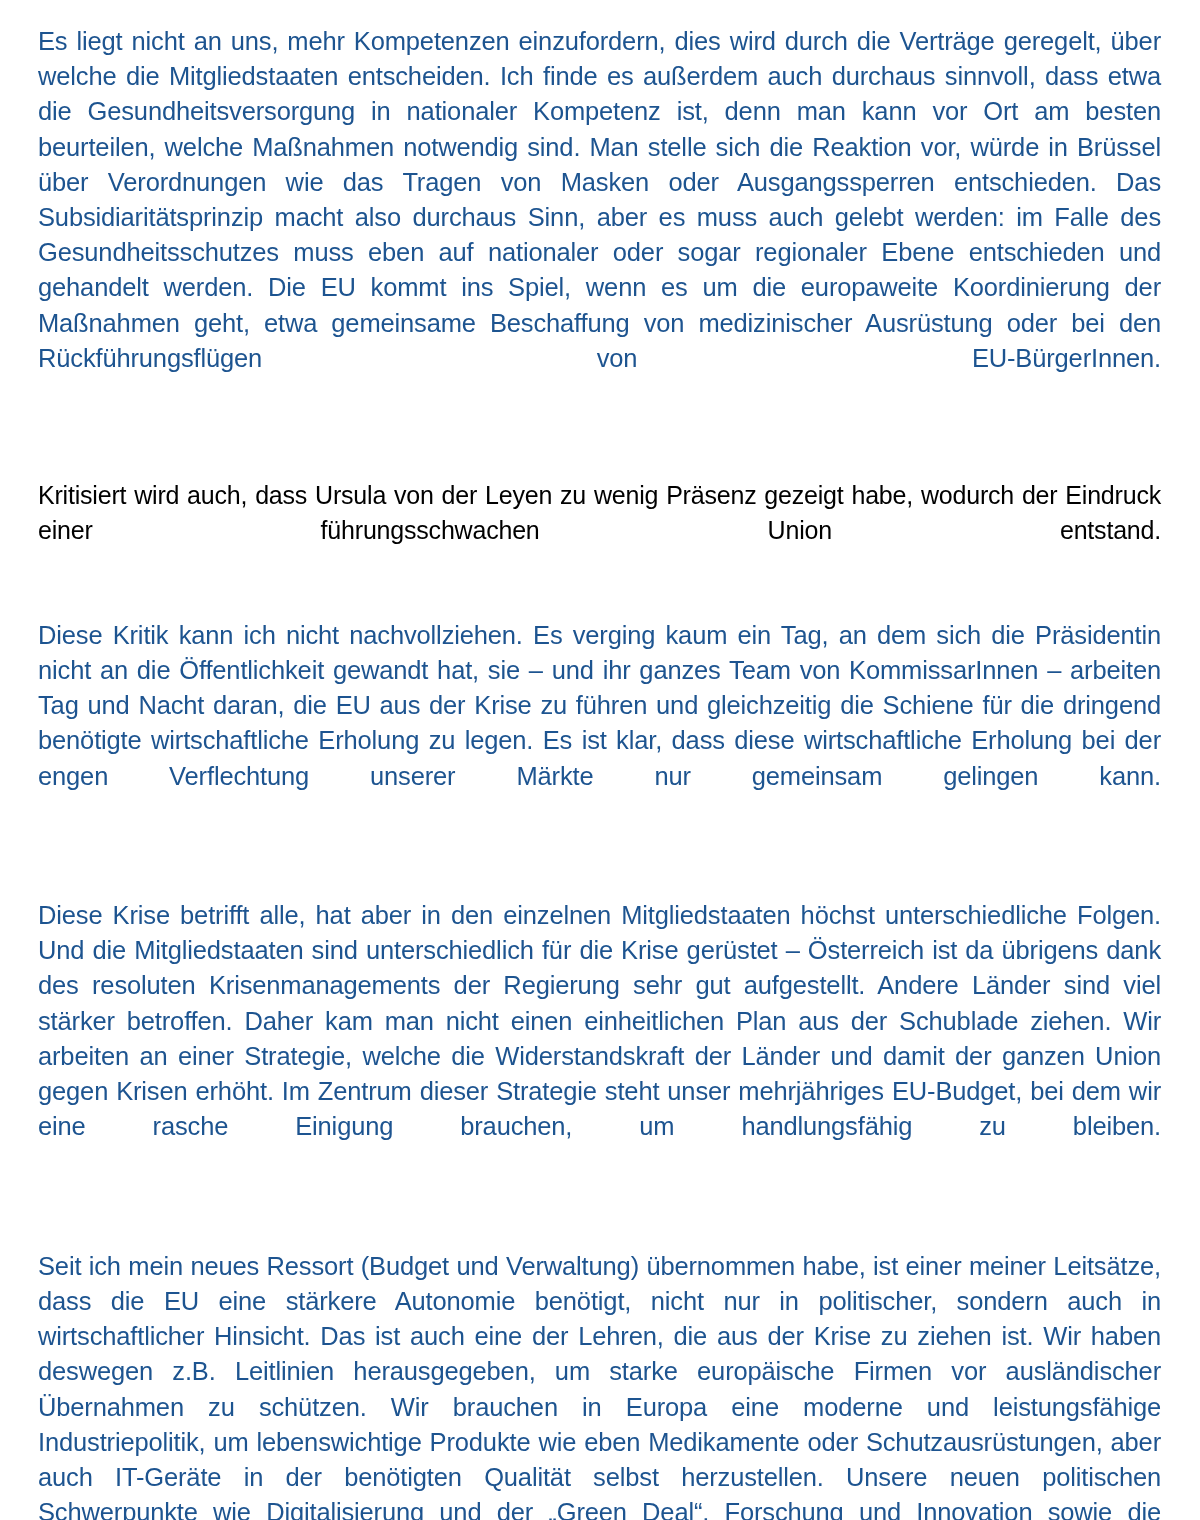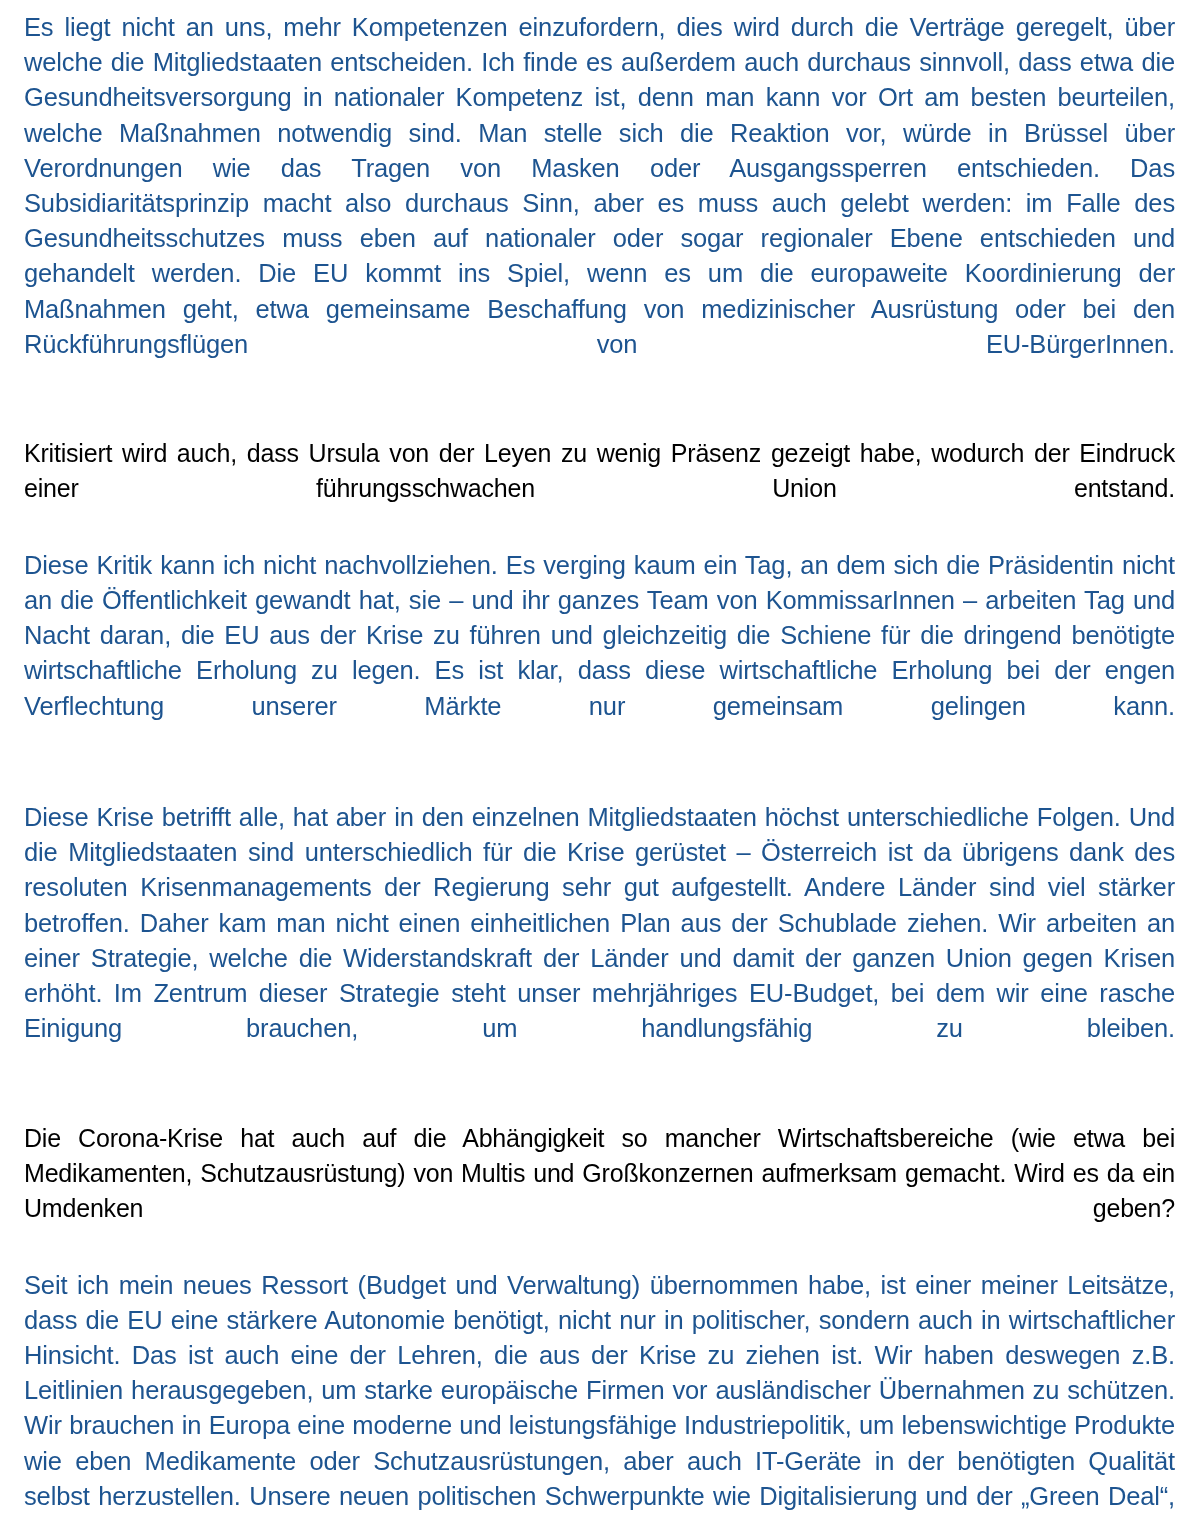--- a/index.html
+++ b/index.html
@@ -17,21 +17,21 @@
     position: relative;
     width: 1200px;
     height: 1520px;
     box-sizing: border-box;
     padding: 8px 23px 0 22px;
     background: #ffffff;
   }
   .block {
     text-align: justify;
     text-justify: inter-word;
-    margin: 2px;
+    margin: 16px;
   }
   .answer {
     color: #1d5490;
     font-size: 25.5px;
     line-height: 35.2px;
     font-weight: 400;
     letter-spacing: -0.15px;
     word-spacing: 0px;
   }
   .question {
@@ -71,19 +71,18 @@
 
   <div class="gap"></div>
 
 
   <div class="gap-small"></div>
 
   <p class="block answer">Diese Krise betrifft alle, hat aber in den einzelnen Mitgliedstaaten höchst unterschiedliche Folgen. Und die Mitgliedstaaten sind unterschiedlich für die Krise gerüstet – Österreich ist da übrigens dank des resoluten Krisenmanagements der Regierung sehr gut aufgestellt. Andere Länder sind viel stärker betroffen. Daher kam man nicht einen einheitlichen Plan aus der Schublade ziehen. Wir arbeiten an einer Strategie, welche die Widerstandskraft der Länder und damit der ganzen Union gegen Krisen erhöht. Im Zentrum dieser Strategie steht unser mehrjähriges EU-Budget, bei dem wir eine rasche Einigung brauchen, um handlungsfähig zu bleiben.</p>
 
   <div class="gap"></div>
 
-  <p class="block question">Die Corona-Krise hat auch auf die Abhängigkeit so mancher Wirtschaftsbereiche (wie etwa bei Medikamenten, Schutzausrüstung) von Multis und Großkonzernen aufmerksam gemacht. Wird es da ein Umdenken geben?</p>
 
   <div class="gap-small"></div>
 
   <p class="block answer">Seit ich mein neues Ressort (Budget und Verwaltung) übernommen habe, ist einer meiner Leitsätze, dass die EU eine stärkere Autonomie benötigt, nicht nur in politischer, sondern auch in wirtschaftlicher Hinsicht. Das ist auch eine der Lehren, die aus der Krise zu ziehen ist. Wir haben deswegen z.B. Leitlinien herausgegeben, um starke europäische Firmen vor ausländischer Übernahmen zu schützen. Wir brauchen in Europa eine moderne und leistungsfähige Industriepolitik, um lebenswichtige Produkte wie eben Medikamente oder Schutzausrüstungen, aber auch IT-Geräte in der benötigten Qualität selbst herzustellen. Unsere neuen politischen Schwerpunkte wie Digitalisierung und der „Green Deal“, Forschung und Innovation sowie die Stärkung und Modernisierung unserer Wirtschaft spielen hier eine wichtige Rolle. Denn sie werden das nötige Potential dafür schaffen, dass wir in neue Technologien investieren und dadurch unsere Abhängigkeit verringern.</p>
 
 </div>
 
 </body></html>

